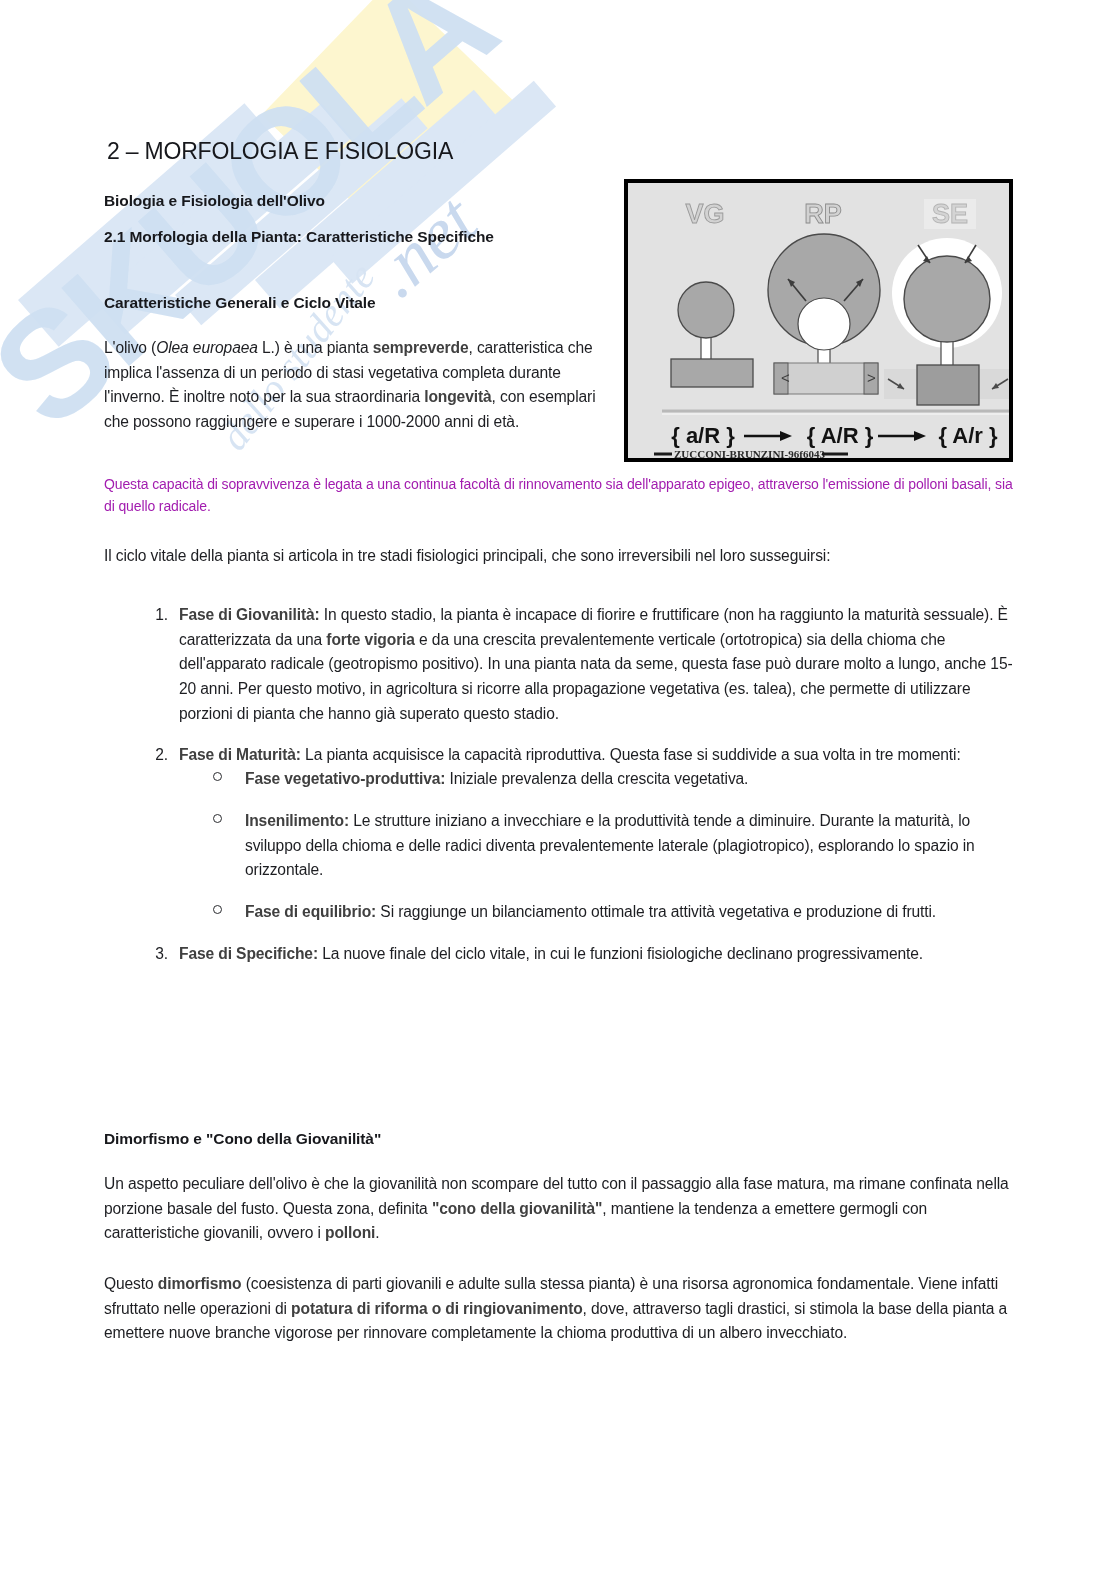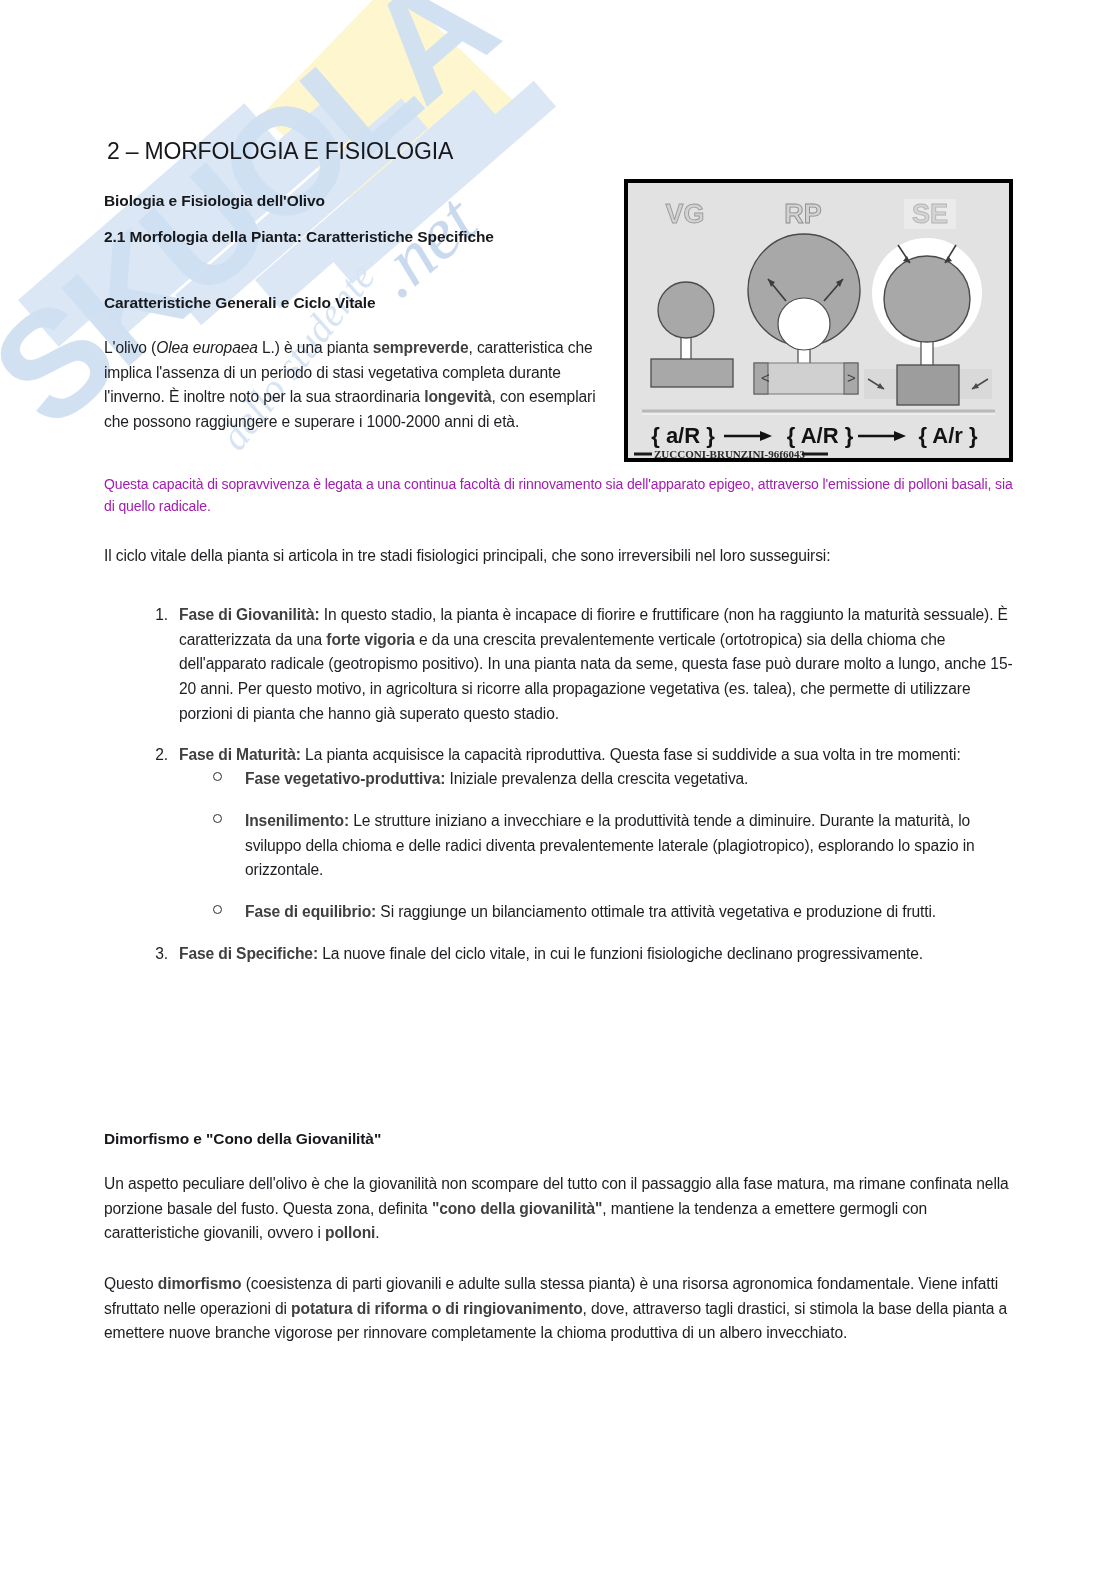--- a/index.html
+++ b/index.html
@@ -205,20 +205,21 @@
   #figure {
     position: absolute;
     left: 624px;
     top: 179px;
     width: 389px;
     height: 283px;
     border: 4px solid #000000;
     background: #e2e2e2;
     z-index: 3;
     overflow: hidden;
+    padding-left: 20px;
   }
   #figure svg { display: block; }
 </style>
 </head>
 <body>
 
 <div id="watermark">
   <div class="wm-yellow"></div>
   <div class="wm-blue-band wm-b1"></div>
   <div class="wm-blue-band wm-b2"></div>

